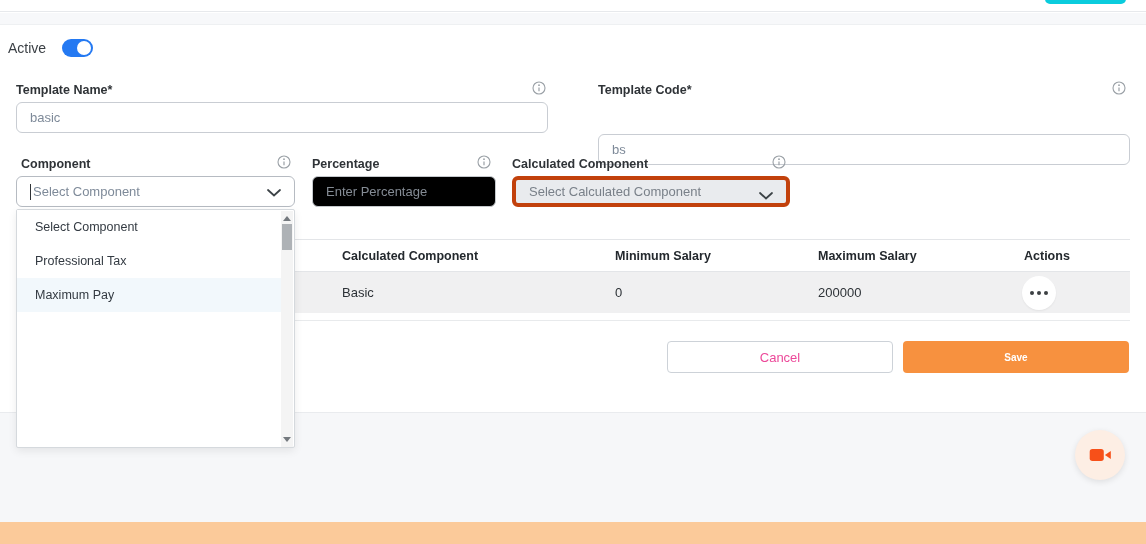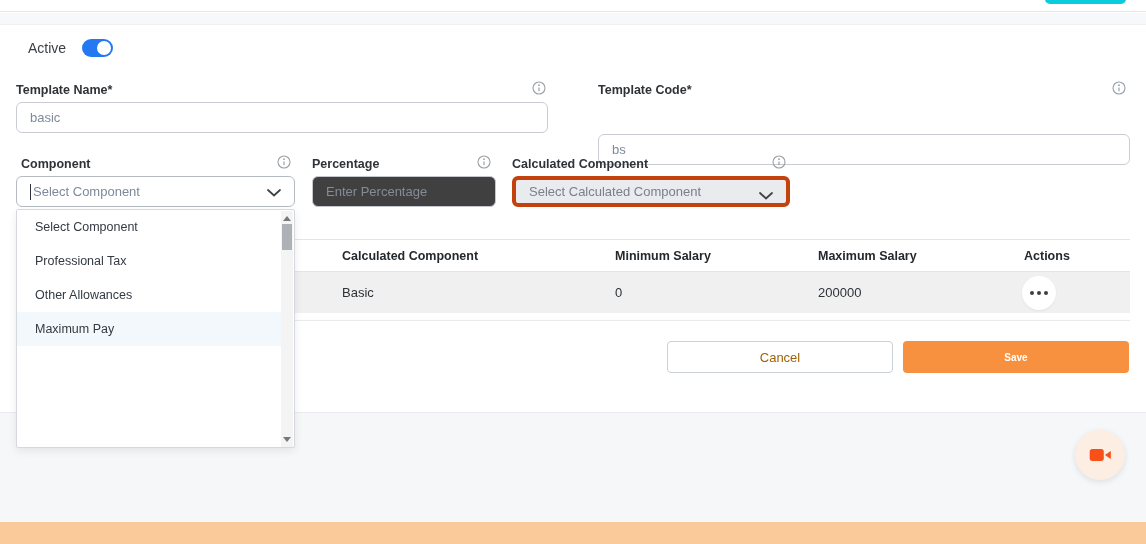--- a/index.html
+++ b/index.html
@@ -11,33 +11,33 @@
   .topbar { position:absolute; left:0; top:0; width:1146px; height:12px; background:#ffffff; border-bottom:1px solid #e7e9ec; }
   .cyan-btn { position:absolute; left:1045px; top:-7px; width:81px; height:11px; background:#0accdd; border-radius:5px; }
   .gapband { position:absolute; left:0; top:13px; width:1146px; height:12px; background:#f7f8fa; border-bottom:1px solid #eef0f2; }
 
   
   .card { position:absolute; left:0; top:25px; width:1146px; height:387px; background:#ffffff; }
   .page-bottom { position:absolute; left:0; top:412px; width:1146px; height:110px; background:#f6f7f9; border-top:1px solid #e9ebee; }
   .peach-bar { position:absolute; left:0; top:522px; width:1146px; height:22px; background:#fbca9a; }
 
   
-  .active-row { position:absolute; left:28px; top:38px; height:20px; display:flex; align-items:center; gap:16px; }
+  .active-row { position:absolute; left:8px; top:38px; height:20px; display:flex; align-items:center; gap:16px; }
   .active-label { font-size:14px; color:#3a3f44; }
   .toggle { position:relative; width:31px; height:18px; border-radius:9px; background:#2479f2; cursor:pointer; }
   .toggle .knob { position:absolute; right:2px; top:2px; width:14px; height:14px; border-radius:50%; background:#ffffff; }
 
   
   .flabel { position:absolute; font-size:12.5px; font-weight:700; color:#2f3337; }
   .info-icon { position:absolute; width:14px; height:14px; cursor:pointer; }
 
   
   .tinput { position:absolute; height:31px; background:#ffffff; border:1px solid #c9cdd3; border-radius:6px;
             display:flex; align-items:center; padding-left:13px; font-size:13px; color:#7e8a99; }
-  .ginput { position:absolute; height:31px; background:#404040; border:1px solid #c5c9cd; border-radius:6px;
+  .ginput { position:absolute; height:31px; background:#000000; border:1px solid #c5c9cd; border-radius:6px;
             display:flex; align-items:center; padding-left:13px; font-size:13px; color:#858c95; }
   .select-box { position:absolute; height:31px; border-radius:6px; display:flex; align-items:center;
             padding-left:13px; font-size:13px; cursor:pointer; }
   .select-white { background:#ffffff; border:1px solid #b6bbc2; color:#7e8a99; }
   .select-gray { background:#e9ebee; border:4px solid #c2410c; color:#798089; }
   .caret { width:1px; height:16px; background:#2f3337; margin-right:2px; }
   .chev { position:absolute; right:13px; top:12px; }
 
   
   .dd-panel { position:absolute; left:16px; top:209px; width:279px; height:239px; background:#ffffff;
@@ -61,21 +61,21 @@
              background:#f0f0f1; }
   .tbl-row .cell { padding-left:16px; font-size:13px; color:#2d3237; }
   .tbl-divider { position:absolute; left:16px; top:320px; width:1114px; height:1px; background:#e8eaec; }
   .dots-btn { width:34px; height:34px; margin-left:14px; border-radius:50%; background:#ffffff;
               display:flex; align-items:center; justify-content:center; gap:3px; cursor:pointer;
               box-shadow:0 1px 2px rgba(0,0,0,0.06); }
   .dots-btn i { width:4px; height:4px; border-radius:50%; background:#3c4043; }
 
   
   .btn-cancel { position:absolute; left:667px; top:341px; width:226px; height:32px; background:#ffffff;
-                border:1px solid #cdd2d8; border-radius:4px; font-size:13px; color:#a16207;
+                border:1px solid #cdd2d8; border-radius:4px; font-size:13px; color:#ec4899;
                 display:flex; align-items:center; justify-content:center; cursor:pointer; }
   .btn-save { position:absolute; left:903px; top:341px; width:226px; height:32px; background:#f7913f;
               border:none; border-radius:4px; font-size:10px; font-weight:700; color:#ffffff;
               display:flex; align-items:center; justify-content:center; cursor:pointer; }
 
   
   .video-fab { position:absolute; left:1075px; top:430px; width:50px; height:50px; border-radius:50%;
                background:#fdeee4; box-shadow:0 2px 6px rgba(0,0,0,0.10); display:flex; align-items:center;
                justify-content:center; cursor:pointer; }
 </style>
@@ -186,21 +186,20 @@
   <div class="video-fab">
     <svg width="26" height="26" viewBox="0 0 24 24">
       <rect x="2.5" y="6.5" width="13" height="11" rx="2.5" fill="#f75019"></rect>
       <path d="M16.5 12l5.5-3.8v7.6L16.5 12z" fill="#f75019"></path>
     </svg>
   </div>
 
   <div class="dd-panel">
     <div class="dd-item">Select Component</div>
     <div class="dd-item">Professional Tax</div>
-    <div class="dd-item">Other Allowances</div>
     <div class="dd-item hl">Maximum Pay</div>
     <div class="dd-scroll">
       <div class="tri-up"></div>
       <div class="dd-thumb"></div>
       <div class="tri-down"></div>
     </div>
   </div>
 
 </div>
 

